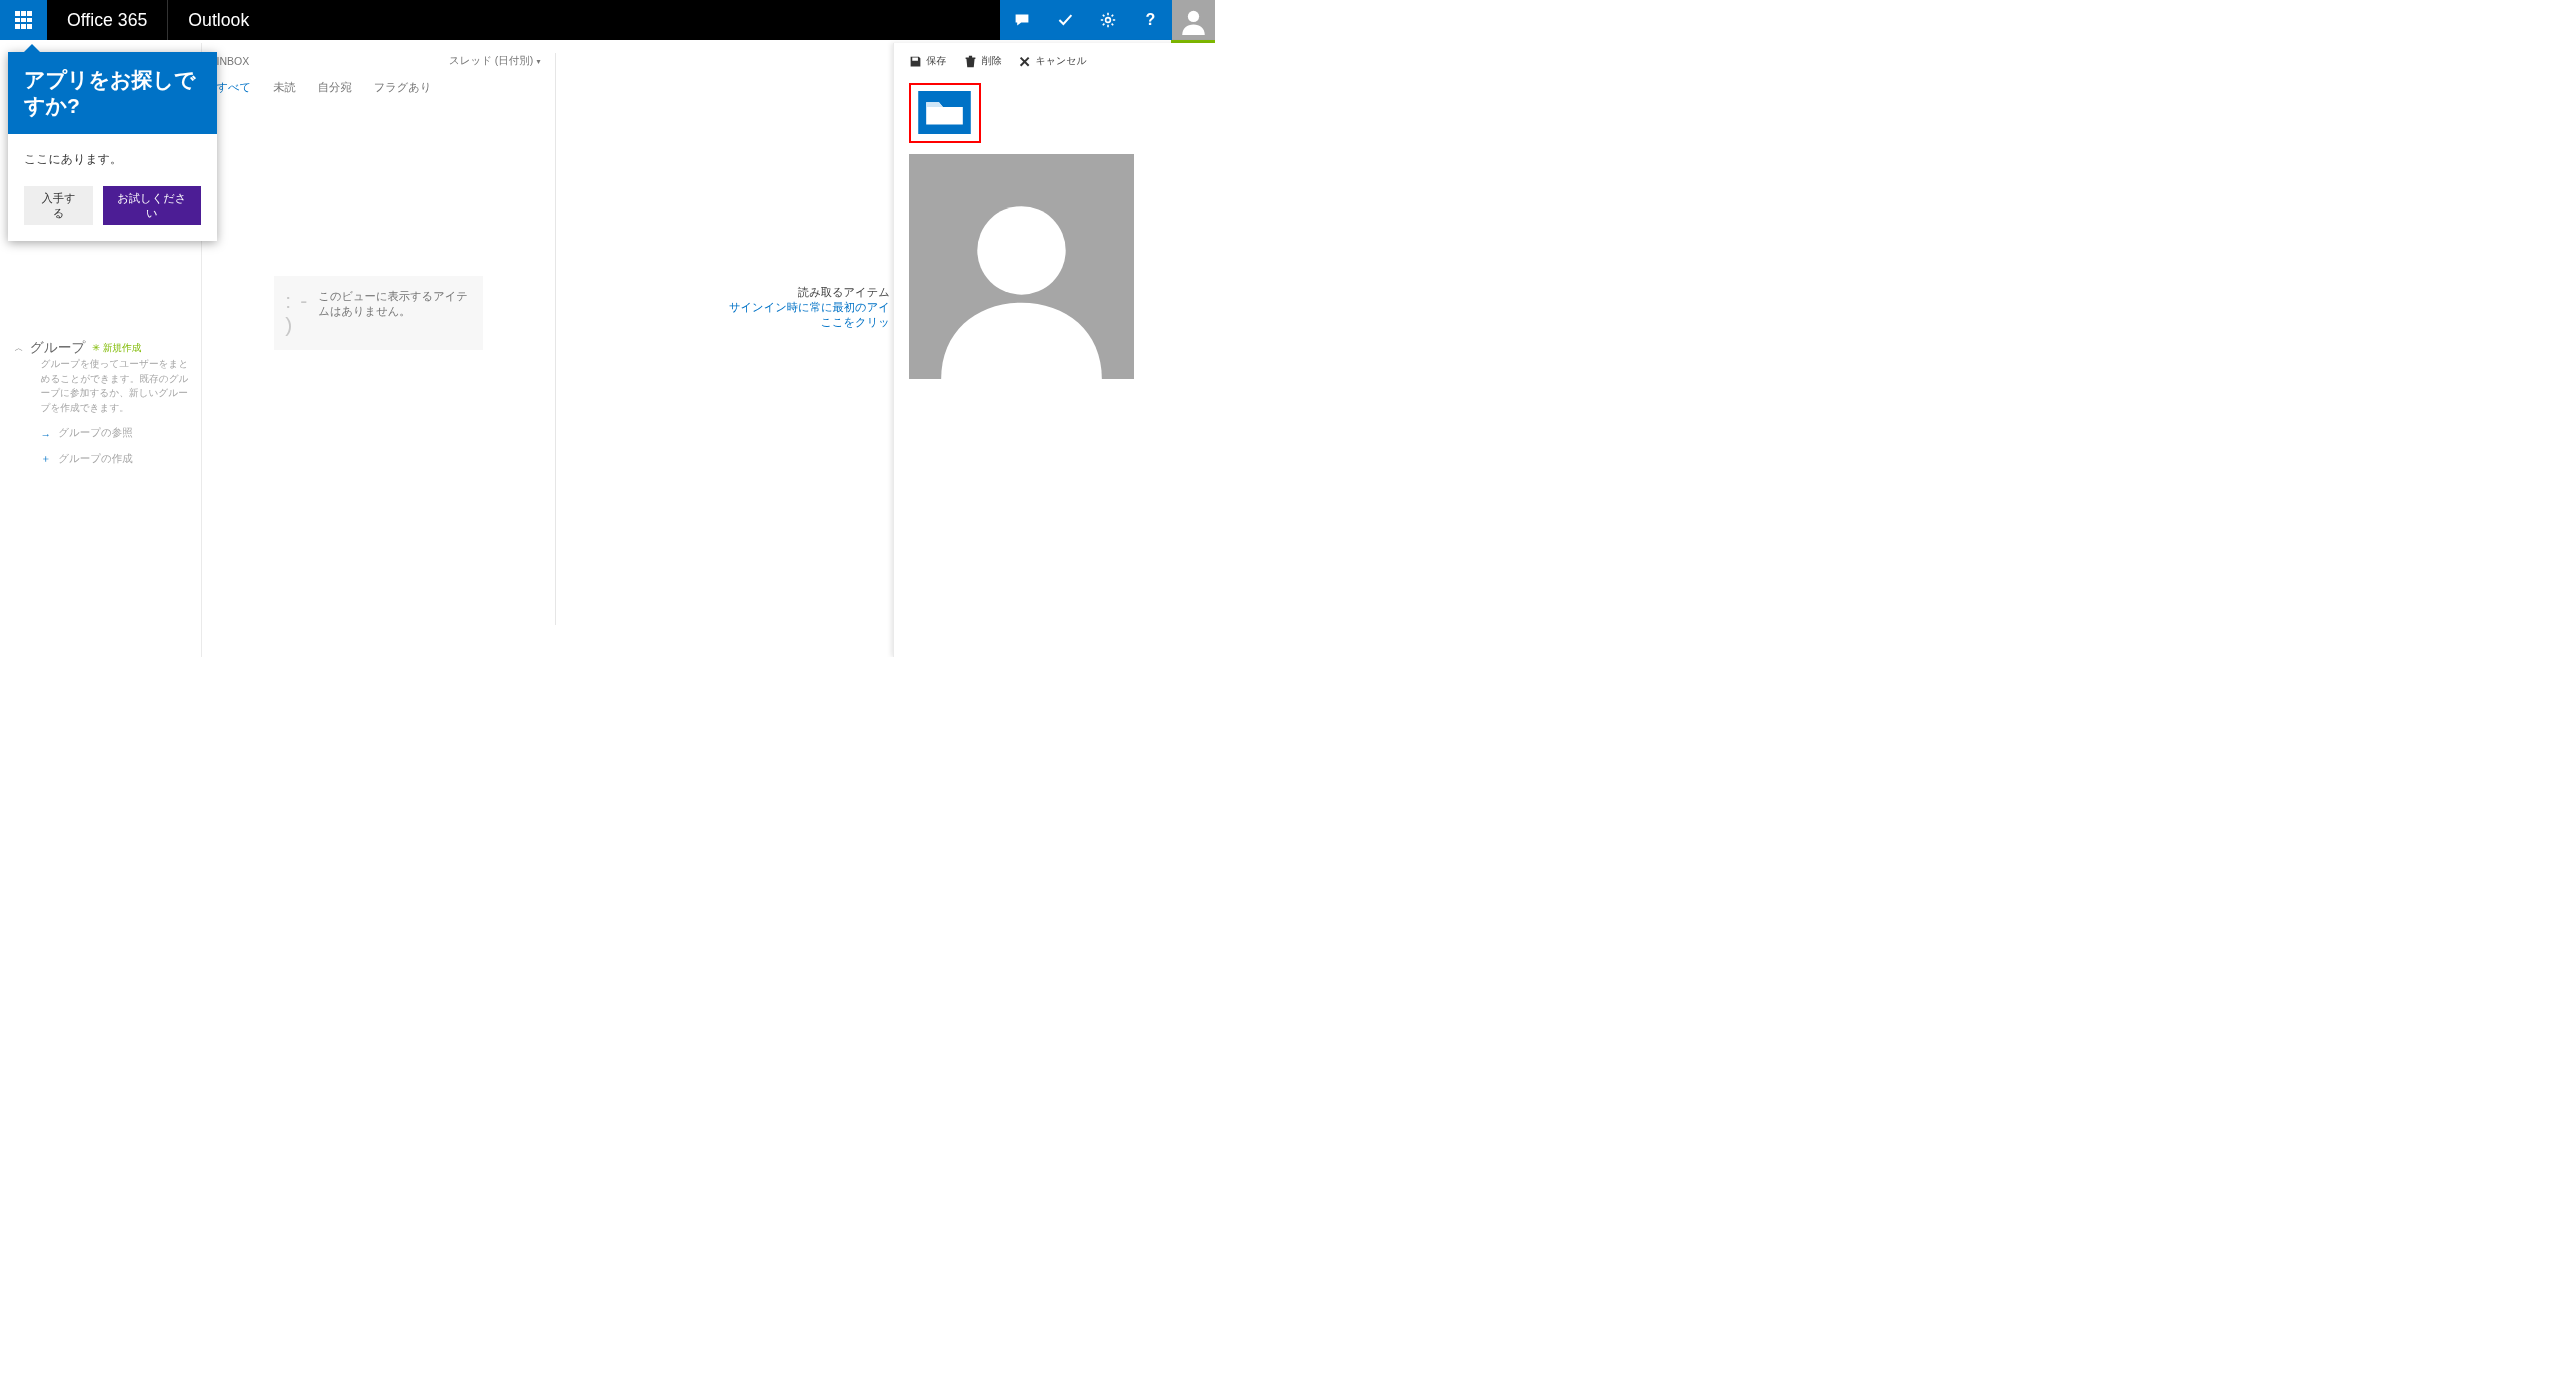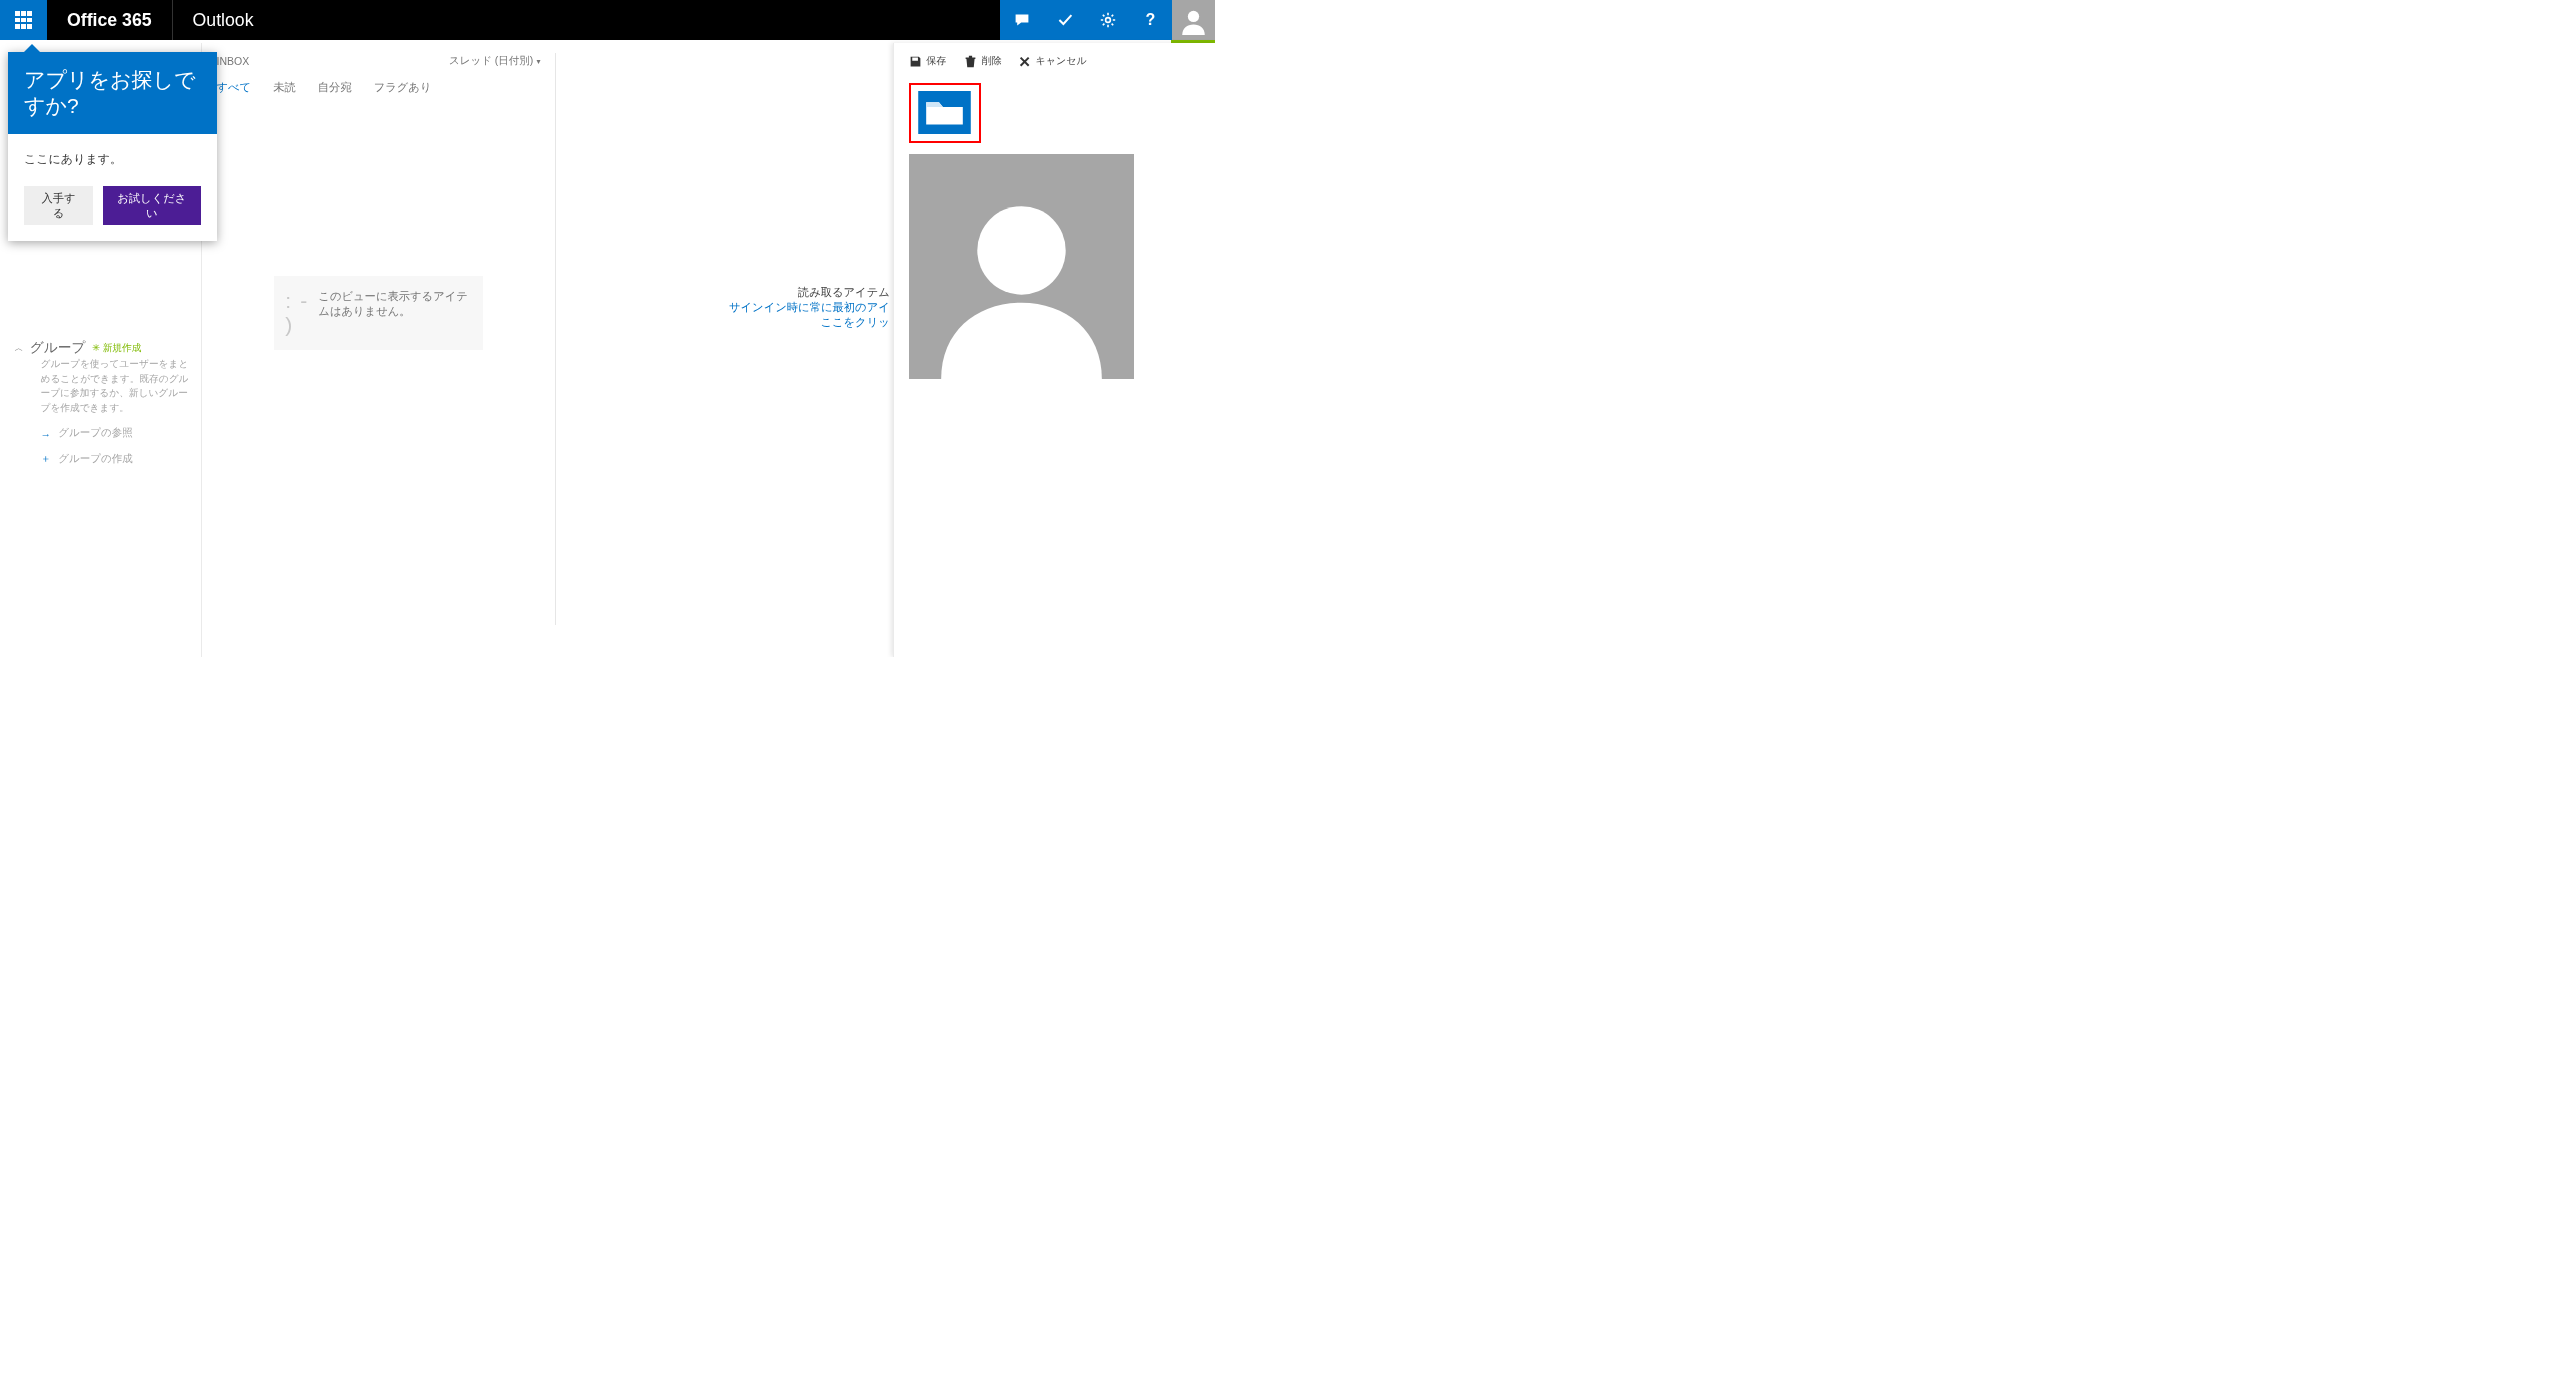--- a/index.html
+++ b/index.html
@@ -21,21 +21,21 @@
     align-items: stretch;
   }
   .waffle {
     width: 47px;
     background: #0072c6;
     display:flex;align-items:center;justify-content:center;
     cursor:pointer;
   }
   .wgrid { display:grid; grid-template-columns: repeat(3,4.8px); grid-template-rows: repeat(3,4.8px); gap:1.6px;}
   .wgrid span{ background:#fff;}
-  .brand { display:flex; align-items:center; padding:8px 20px; border-right:0.8px solid #333; font-size:17.7px; font-weight:700;}
+  .brand { display:flex; align-items:center; padding:8px 20px; border-right:0.8px solid #333; font-size:17.7px; font-weight:400;}
   .brand2 { display:flex; align-items:center; padding:0 20px; font-size:17.7px; font-weight:300;}
   .topspacer {flex:1;}
   .topbtn { width:43px; background:#0072c6; display:flex;align-items:center;justify-content:center;cursor:pointer;}
   .avatarbtn{ width:43px; background:#a6a6a6; display:flex;align-items:center;justify-content:center;cursor:pointer;}
   .greenline { height:3.2px; background:#7fba00; position:absolute; top:40px; left:1171px; right:0;}
   
   .content { position:absolute; top:43px; left:0; right:0; bottom:0; display:flex;}
   .leftcol { width:201px; position:relative; padding-top:0;}
   .midcol { flex:0 0 354px; border-left:0.8px solid #eaeaea;}
   .readcol { flex:1; position:relative;}
@@ -59,21 +59,21 @@
   .grouphdr { display:flex; align-items:center; gap:6.4px; color:#767676;}
   .chev { font-size:8.9px; color:#888;}
   .ghead { font-size:13.7px; color:#666;}
   .newbadge{ color:#7fba00; font-size:9.7px;}
   .gdesc { color:#a6a6a6; font-size:9.7px; line-height:1.5; padding-left:26px;}
   .gaction { display:flex; align-items:center; gap:8px; color:#a6a6a6; font-size:10.5px; margin-top:11.3px; padding-left:26px; cursor:pointer;}
   .gaction .gi { color:#0072c6; width:9.7px; text-align:center;}
   
   .callout { position:absolute; top:52px; left:8px; width:209px; background:#fff; box-shadow:0 2.4px 9.7px rgba(0,0,0,0.35); z-index:50;}
   .callout-arrow { position:absolute; top:-8px; left:16px; width:0;height:0; border-left:8px solid transparent; border-right:8px solid transparent; border-bottom:8px solid #0072c6;}
-  .callout-head { background:#0072c6; color:#fff; padding:14.5px 16px; font-size:21px; line-height:1.25; font-weight:400;}
+  .callout-head { background:#0072c6; color:#fff; padding:14.5px 16px; font-size:21px; line-height:1.25; font-weight:700;}
   .callout-body { padding:17.7px 16px; color:#333; font-size:12px;}
   .callout-foot { padding:0 16px 16px 16px; display:flex; gap:9.7px;}
   .btn-sec { background:#eee; color:#333; padding:4.8px 13px; font-size:11.3px; border:none; cursor:pointer;}
   .btn-pri { background:#4c1d95; color:#fff; padding:4.8px 11.3px; font-size:11.3px; border:none; cursor:pointer;}
   
   .rtool { display:flex; gap:17.7px; color:#444; font-size:10px; align-items:flex-start;}
   .rtool-item { display:flex; align-items:center; gap:4.8px; cursor:pointer;}
   .folderthumb { margin-top:14.5px; width:72px; height:60px; border:2.4px solid #ff0000; padding:3.2px; display:flex; align-items:center; justify-content:center; cursor:pointer;}
   .folderthumb svg { display:block;}
   .bigavatar { margin-top:11.3px; width:225px; height:225px; background:#a6a6a6; display:flex; align-items:flex-end; justify-content:center; overflow:hidden;}

